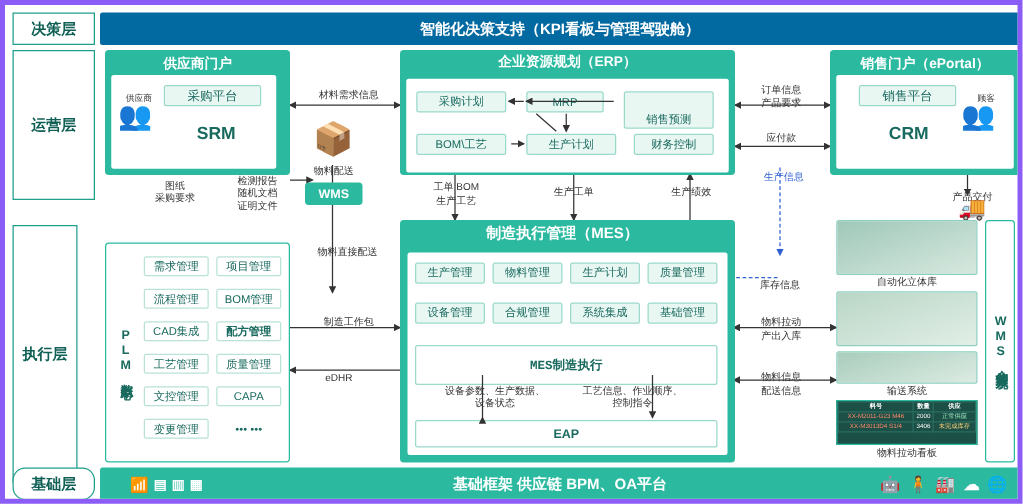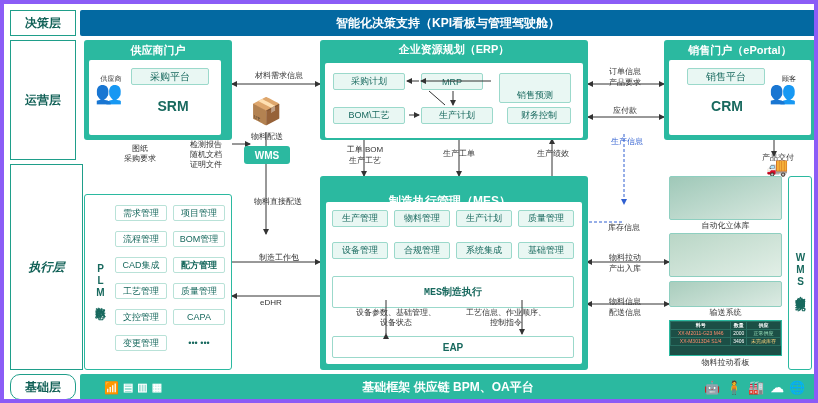--- a/index.html
+++ b/index.html
@@ -72,21 +72,21 @@
 
     <line x1="450" y1="303" x2="450" y2="330" stroke="#333" stroke-width="1" marker-end="url(#ar)"></line>
   </svg>
 
   <div class="abs layer ctr" style="left:6px;top:6px;width:66px;height:26px;font-size:12px;">
       <span>决策层</span>
     </div>
   <div class="abs layer ctr" style="left:6px;top:36px;width:66px;height:120px;font-size:12px;">
       <span>运营层</span>
     </div>
-  <div class="abs layer ctr" style="left:6px;top:160px;width:73px;height:206px;font-size:12px;font-style:italic;">
+  <div class="abs layer ctr" style="left:6px;top:176px;width:52px;height:206px;font-size:12px;">
       <span>执行层</span>
     </div>
   <div class="abs layer ctr" style="left:6px;top:370px;width:66px;height:26px;font-size:12px;border-radius:10px;">
       <span>基础层</span>
     </div>
 
   <div class="abs topband ctr" style="left:76px;top:6px;width:736px;height:26px;border-radius:2px;">
     <span>智能化决策支持（KPI看板与管理驾驶舱）</span>
   </div>
 
@@ -242,21 +242,21 @@
       </div>
     <div class="abs ctr chipw" style="left:30px;top:140px;width:52px;height:16px;">
         <span>变更管理</span>
       </div>
     <div class="abs ctr chipw" style="left:88px;top:140px;width:52px;height:16px;border-color:transparent;background:transparent;">
         <span>••• •••</span>
       </div>
   </div>
 
   <div class="abs panel" style="left:316px;top:172px;width:268px;height:194px;">
-    <div class="abs ctr" style="left:0;top:17px;width:260px;height:16px;">
+    <div class="abs ctr" style="left:0;top:2px;width:260px;height:16px;">
       <span class="paneltitle" style="font-size:12px;">制造执行管理（MES）</span>
     </div>
     <div class="abs panelbody" style="left:6px;top:26px;width:256px;height:162px;">
       <div class="abs ctr chip" style="left:6px;top:8px;width:56px;height:17px;">
           <span>生产管理</span>
         </div>
       <div class="abs ctr chip" style="left:68px;top:8px;width:56px;height:17px;">
           <span>物料管理</span>
         </div>
       <div class="abs ctr chip" style="left:130px;top:8px;width:56px;height:17px;">
@@ -276,21 +276,21 @@
           <span>系统集成</span>
         </div>
       <div class="abs ctr chip" style="left:192px;top:40px;width:56px;height:17px;">
           <span>基础管理</span>
         </div>
 
       <div class="abs ctr whitebar" style="left:6px;top:74px;width:242px;height:32px;font-family:Liberation Mono, monospace;">
           <span>MES制造执行</span>
         </div>
 
-      <div class="abs note" style="left:30px;top:106px;width:80px;height:26px;text-align:center;"><span>设备参数、基础管理、设备状态</span></div>
+      <div class="abs note" style="left:30px;top:106px;width:80px;height:26px;text-align:center;"><span>设备参数、生产数据、设备状态</span></div>
       <div class="abs note" style="left:140px;top:106px;width:80px;height:26px;text-align:center;"><span>工艺信息、作业顺序、控制指令</span></div>
 
       <div class="abs ctr whitebar" style="left:6px;top:134px;width:242px;height:22px;">
           <span>EAP</span>
         </div>
 
       <svg width="256" height="162" style="position:absolute;left:0;top:0;">
         <line x1="60" y1="98" x2="60" y2="132" stroke="#333" stroke-width="1" marker-end="url(#arb)"></line>
         <line x1="196" y1="98" x2="196" y2="132" stroke="#333" stroke-width="1" marker-end="url(#ar)"></line>
       </svg>

